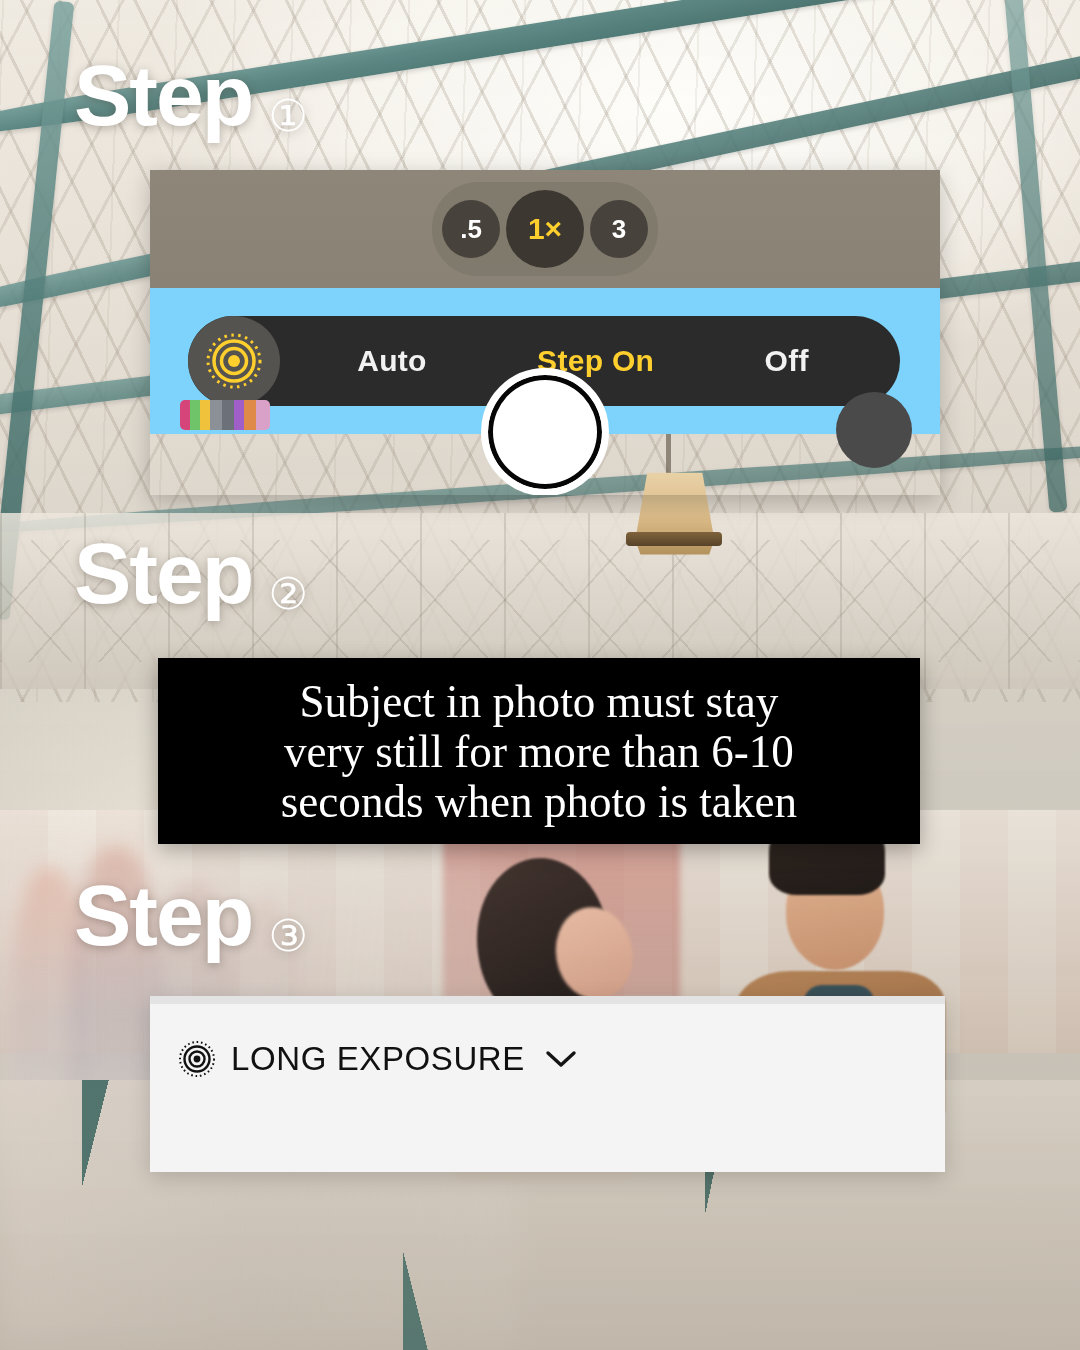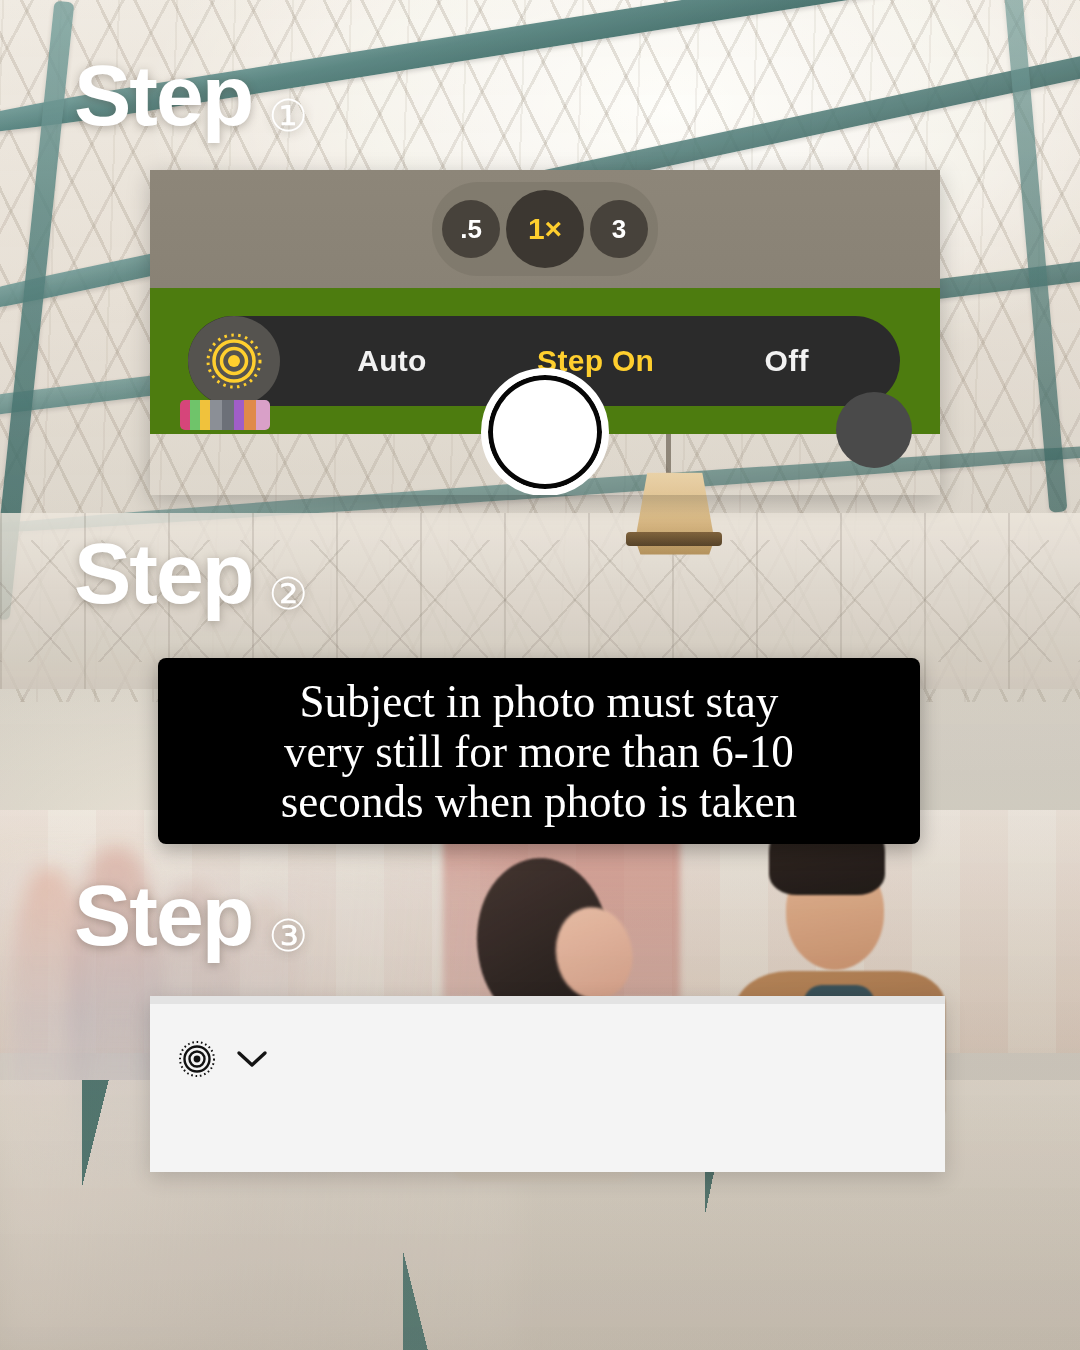--- a/index.html
+++ b/index.html
@@ -269,21 +269,21 @@
   }
   .zoom-opt.active {
     width: 78px; height: 78px;
     background: rgba(52,48,42,0.9);
     color: #ffcf2e;
     font-size: 30px;
   }
   .cam-bottom {
     position: relative;
     height: 146px;
-    background: #4d7c0f;
+    background: #7dd3fc;
   }
   .live-bar {
     position: absolute;
     left: 38px; top: 28px;
     width: 712px; height: 90px;
     background: #2b2b2b;
     border-radius: 46px;
     display: flex;
     align-items: center;
   }
@@ -337,21 +337,21 @@
     border-radius: 50%;
     background: #4a4a4a;
   }
 
   
   #caption-card {
     position: absolute;
     left: 158px; top: 658px;
     width: 762px; height: 186px;
     background: #000000;
-    border-radius: 8px;
+    border-radius: 0;
     display: flex;
     align-items: center;
     justify-content: center;
     box-shadow: 0 6px 20px rgba(0,0,0,0.3);
   }
   .caption-text {
     font-family: "Liberation Serif", serif;
     color: #ffffff;
     font-size: 47px;
     line-height: 1.07;
@@ -500,20 +500,21 @@
       <span>
         <svg width="38" height="38" viewBox="0 0 38 38">
           <g fill="none" stroke="#121212">
             <circle cx="19" cy="19" r="17" stroke-width="2" stroke-dasharray="1.6 2.8"></circle>
             <circle cx="19" cy="19" r="12.5" stroke-width="2.4"></circle>
             <circle cx="19" cy="19" r="7.5" stroke-width="2.4"></circle>
           </g>
           <circle cx="19" cy="19" r="3.4" fill="#121212"></circle>
         </svg>
       </span>
+      <span class="le-label">LONG EXPOSURE</span>
       <span class="chev">
         <svg width="34" height="22" viewBox="0 0 34 22">
           <path d="M4 5 L17 17 L30 5" fill="none" stroke="#141414" stroke-width="3.4" stroke-linecap="round" stroke-linejoin="round"></path>
         </svg>
       </span>
     </div>
   </div>
 
 </div>
 

